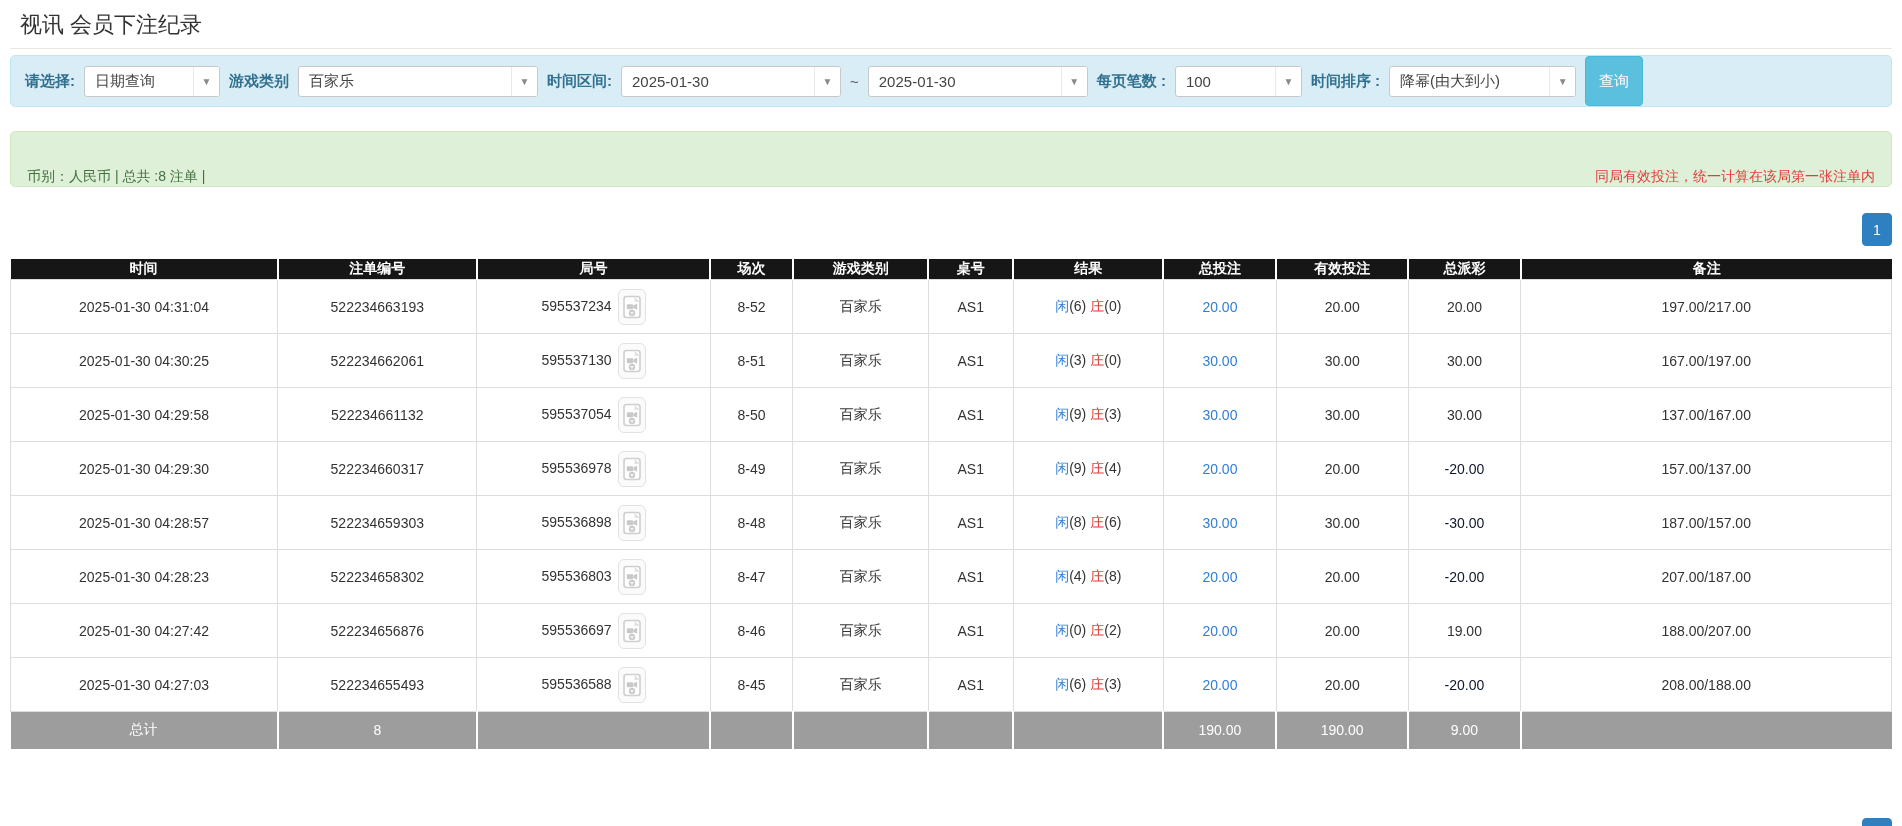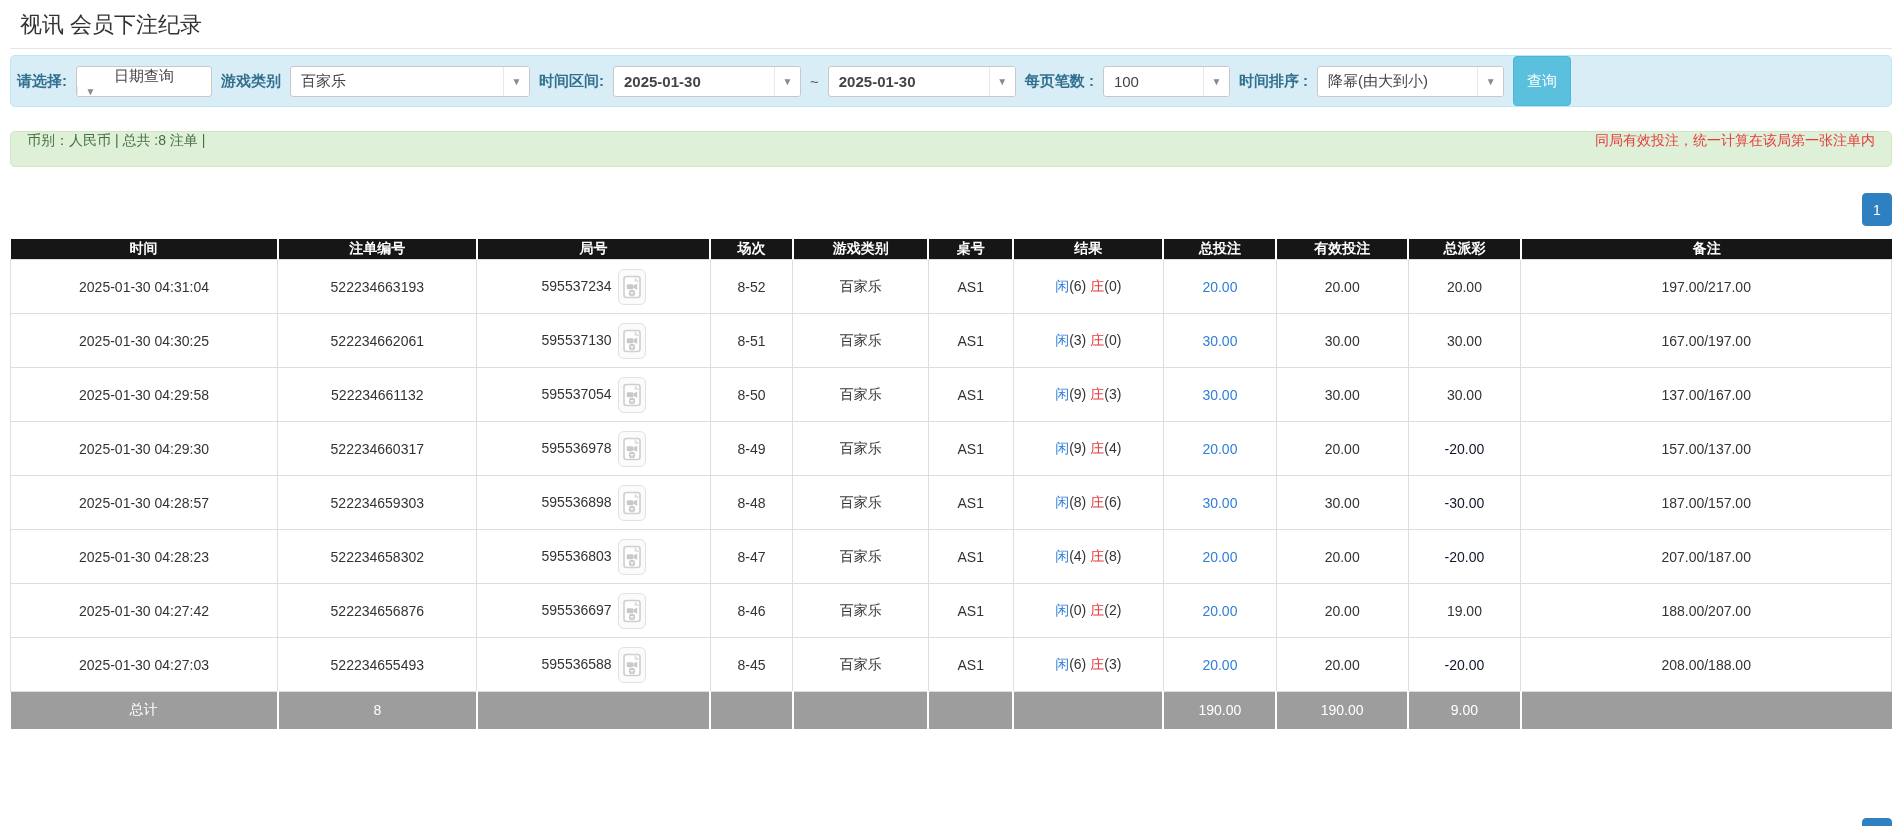--- a/index.html
+++ b/index.html
@@ -11,49 +11,49 @@
   }
   .page-title {
     margin:0 10px; padding:10px 10px 8px;
     font-size:22px; font-weight:normal; color:#333;
     border-bottom:1px solid #e6e6e6;
   }
   
   .filter-panel {
     margin:6px 10px 0; height:52px;
     background:#d9edf7; border:1px solid #bce8f1; border-radius:5px;
-    display:flex; align-items:center; padding:0 6px; gap:9px;
+    display:flex; align-items:center; padding:0 14px; gap:9px;
   }
   .flabel { color:#31708f; font-weight:bold; font-size:15px; white-space:nowrap; }
   .select {
     background:#fff; border:1px solid #c8c8c8; border-radius:3px; height:31px;
     display:flex; align-items:center; justify-content:space-between;
     font-size:15px; color:#444; cursor:pointer; overflow:hidden;
   }
   .select .val { padding:0 10px; white-space:nowrap; }
   .select .caret {
     width:26px; align-self:stretch; display:flex; align-items:center; justify-content:center;
     color:#8a8a8a; font-size:10px; border-left:1px solid #e9e9e9; background:#fff;
   }
-  .w-mode { width:136px;flex-direction:column; }
+  .w-mode { width:136px; }
   .w-game { width:240px; }
-  .w-date { width:188px;font-weight:bold; }
+  .w-date { width:220px; }
   .w-size { width:127px; }
   .w-sort { width:187px; }
   .tilde { color:#555; font-size:15px; }
   .btn-search {
     background:#5bc0de; border:1px solid #46b8da; color:#fff;
     height:50px; padding:0 13px; border-radius:4px; font-size:15px; cursor:pointer;
     font-family:inherit;
   }
   
   .summary-bar {
-    margin:24px 10px 0; height:36px;
+    margin:24px 10px 0; height:56px;
     background:#dff0d8; border:1px solid #d2e7c0; border-radius:5px;
-    display:flex; align-items:flex-start; justify-content:space-between;
+    display:flex; align-items:flex-end; justify-content:space-between;
     padding:0 16px; font-size:14px;
   }
   .summary-left { color:#43703f; }
   .summary-right { color:#e43b3b; }
   
   .pagination-top { margin:26px 10px 13px; display:flex; justify-content:flex-end; }
   .page-btn {
     min-width:30px; height:33px; padding:0 8px;
     background:#2e80c0; border:1px solid #2e80c0; border-radius:4px;
     color:#fff; font-size:14px; display:flex; align-items:center; justify-content:center;

